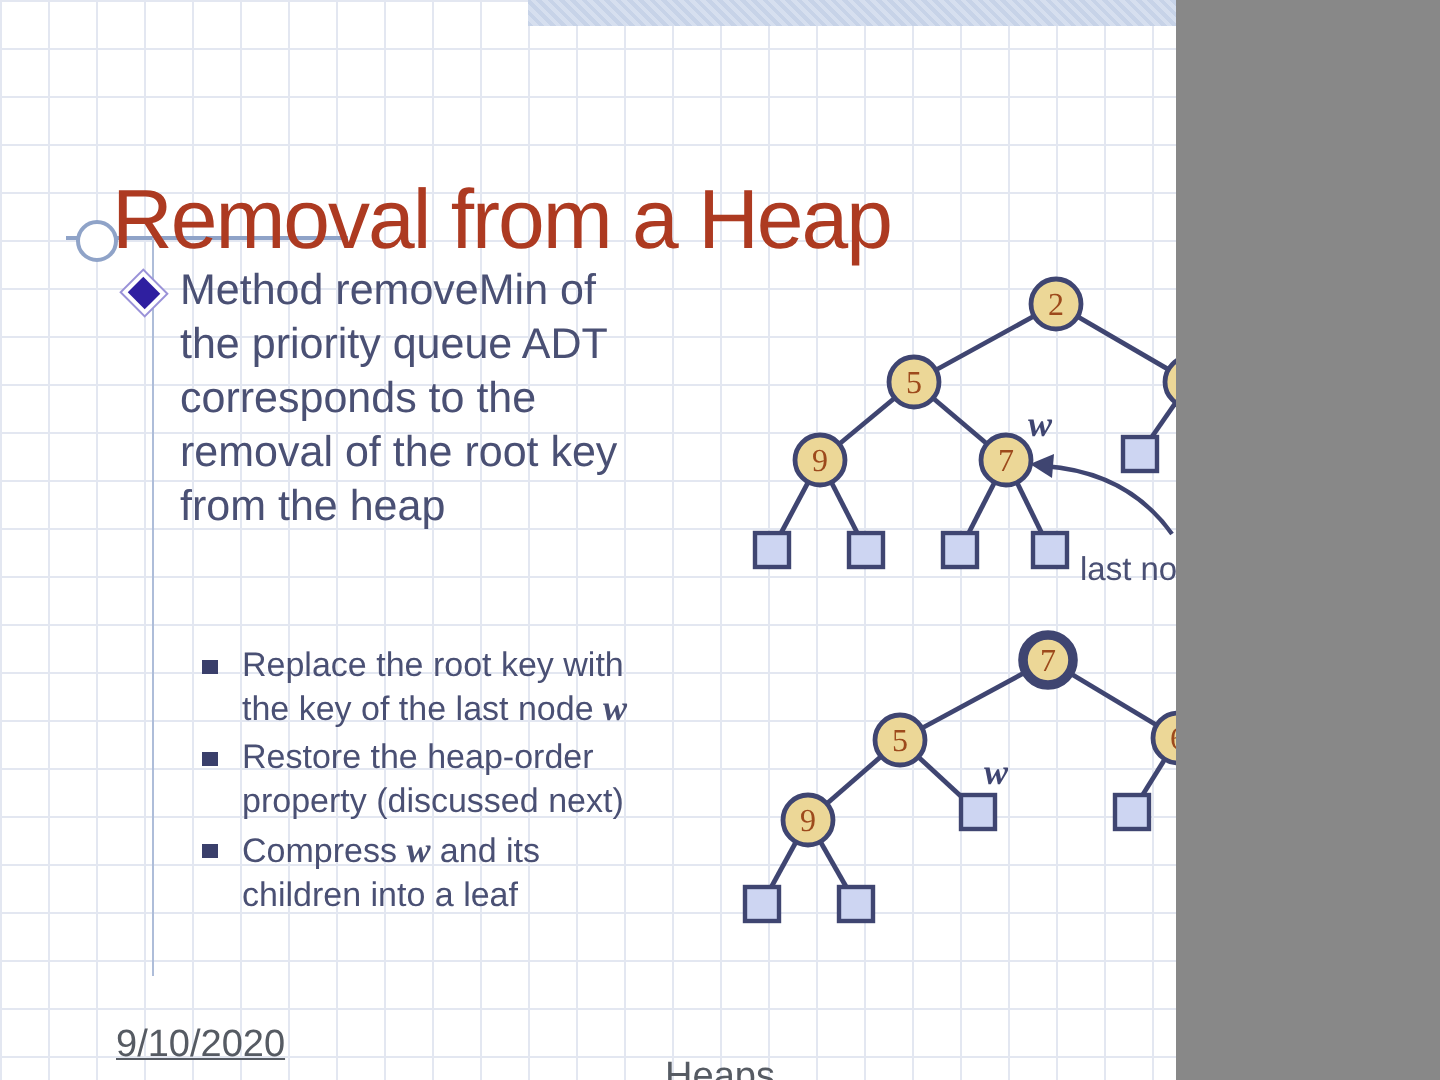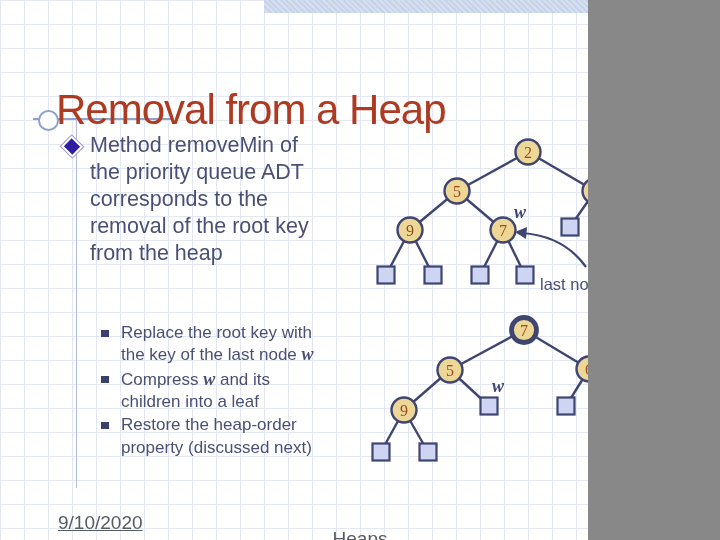--- a/index.html
+++ b/index.html
@@ -59,27 +59,27 @@
   </div>
 
   <div class="subbullets">
     <div class="sub-row">
       <span class="sqbullet"></span>
       <span class="sub-text"><span>Replace the root key with
 the key of the last node </span><span class="w-char">w</span><span></span></span>
     </div>
     <div class="sub-row">
       <span class="sqbullet"></span>
-      <span class="sub-text"><span>Compress </span><span class="w-char">w</span><span> and its
-children into a leaf</span></span>
+      <span class="sub-text"><span>Restore the heap-order
+property (discussed next)</span><span class="w-char"></span><span></span></span>
     </div>
     <div class="sub-row">
       <span class="sqbullet"></span>
-      <span class="sub-text"><span>Restore the heap-order
-property (discussed next)</span><span class="w-char"></span><span></span></span>
+      <span class="sub-text"><span>Compress </span><span class="w-char">w</span><span> and its
+children into a leaf</span></span>
     </div>
   </div>
 
   <svg id="tree-svg" class="tree-svg" width="720" height="540" viewBox="0 0 720 540">
       <g>
         <line x1="528" y1="152" x2="457" y2="191" stroke="#3f4571" stroke-width="2.4"></line>
         <line x1="528" y1="152" x2="595" y2="191" stroke="#3f4571" stroke-width="2.4"></line>
         <line x1="457" y1="191" x2="410" y2="230" stroke="#3f4571" stroke-width="2.4"></line>
         <line x1="457" y1="191" x2="503" y2="230" stroke="#3f4571" stroke-width="2.4"></line>
         <line x1="410" y1="230" x2="386" y2="275" stroke="#3f4571" stroke-width="2.4"></line>

